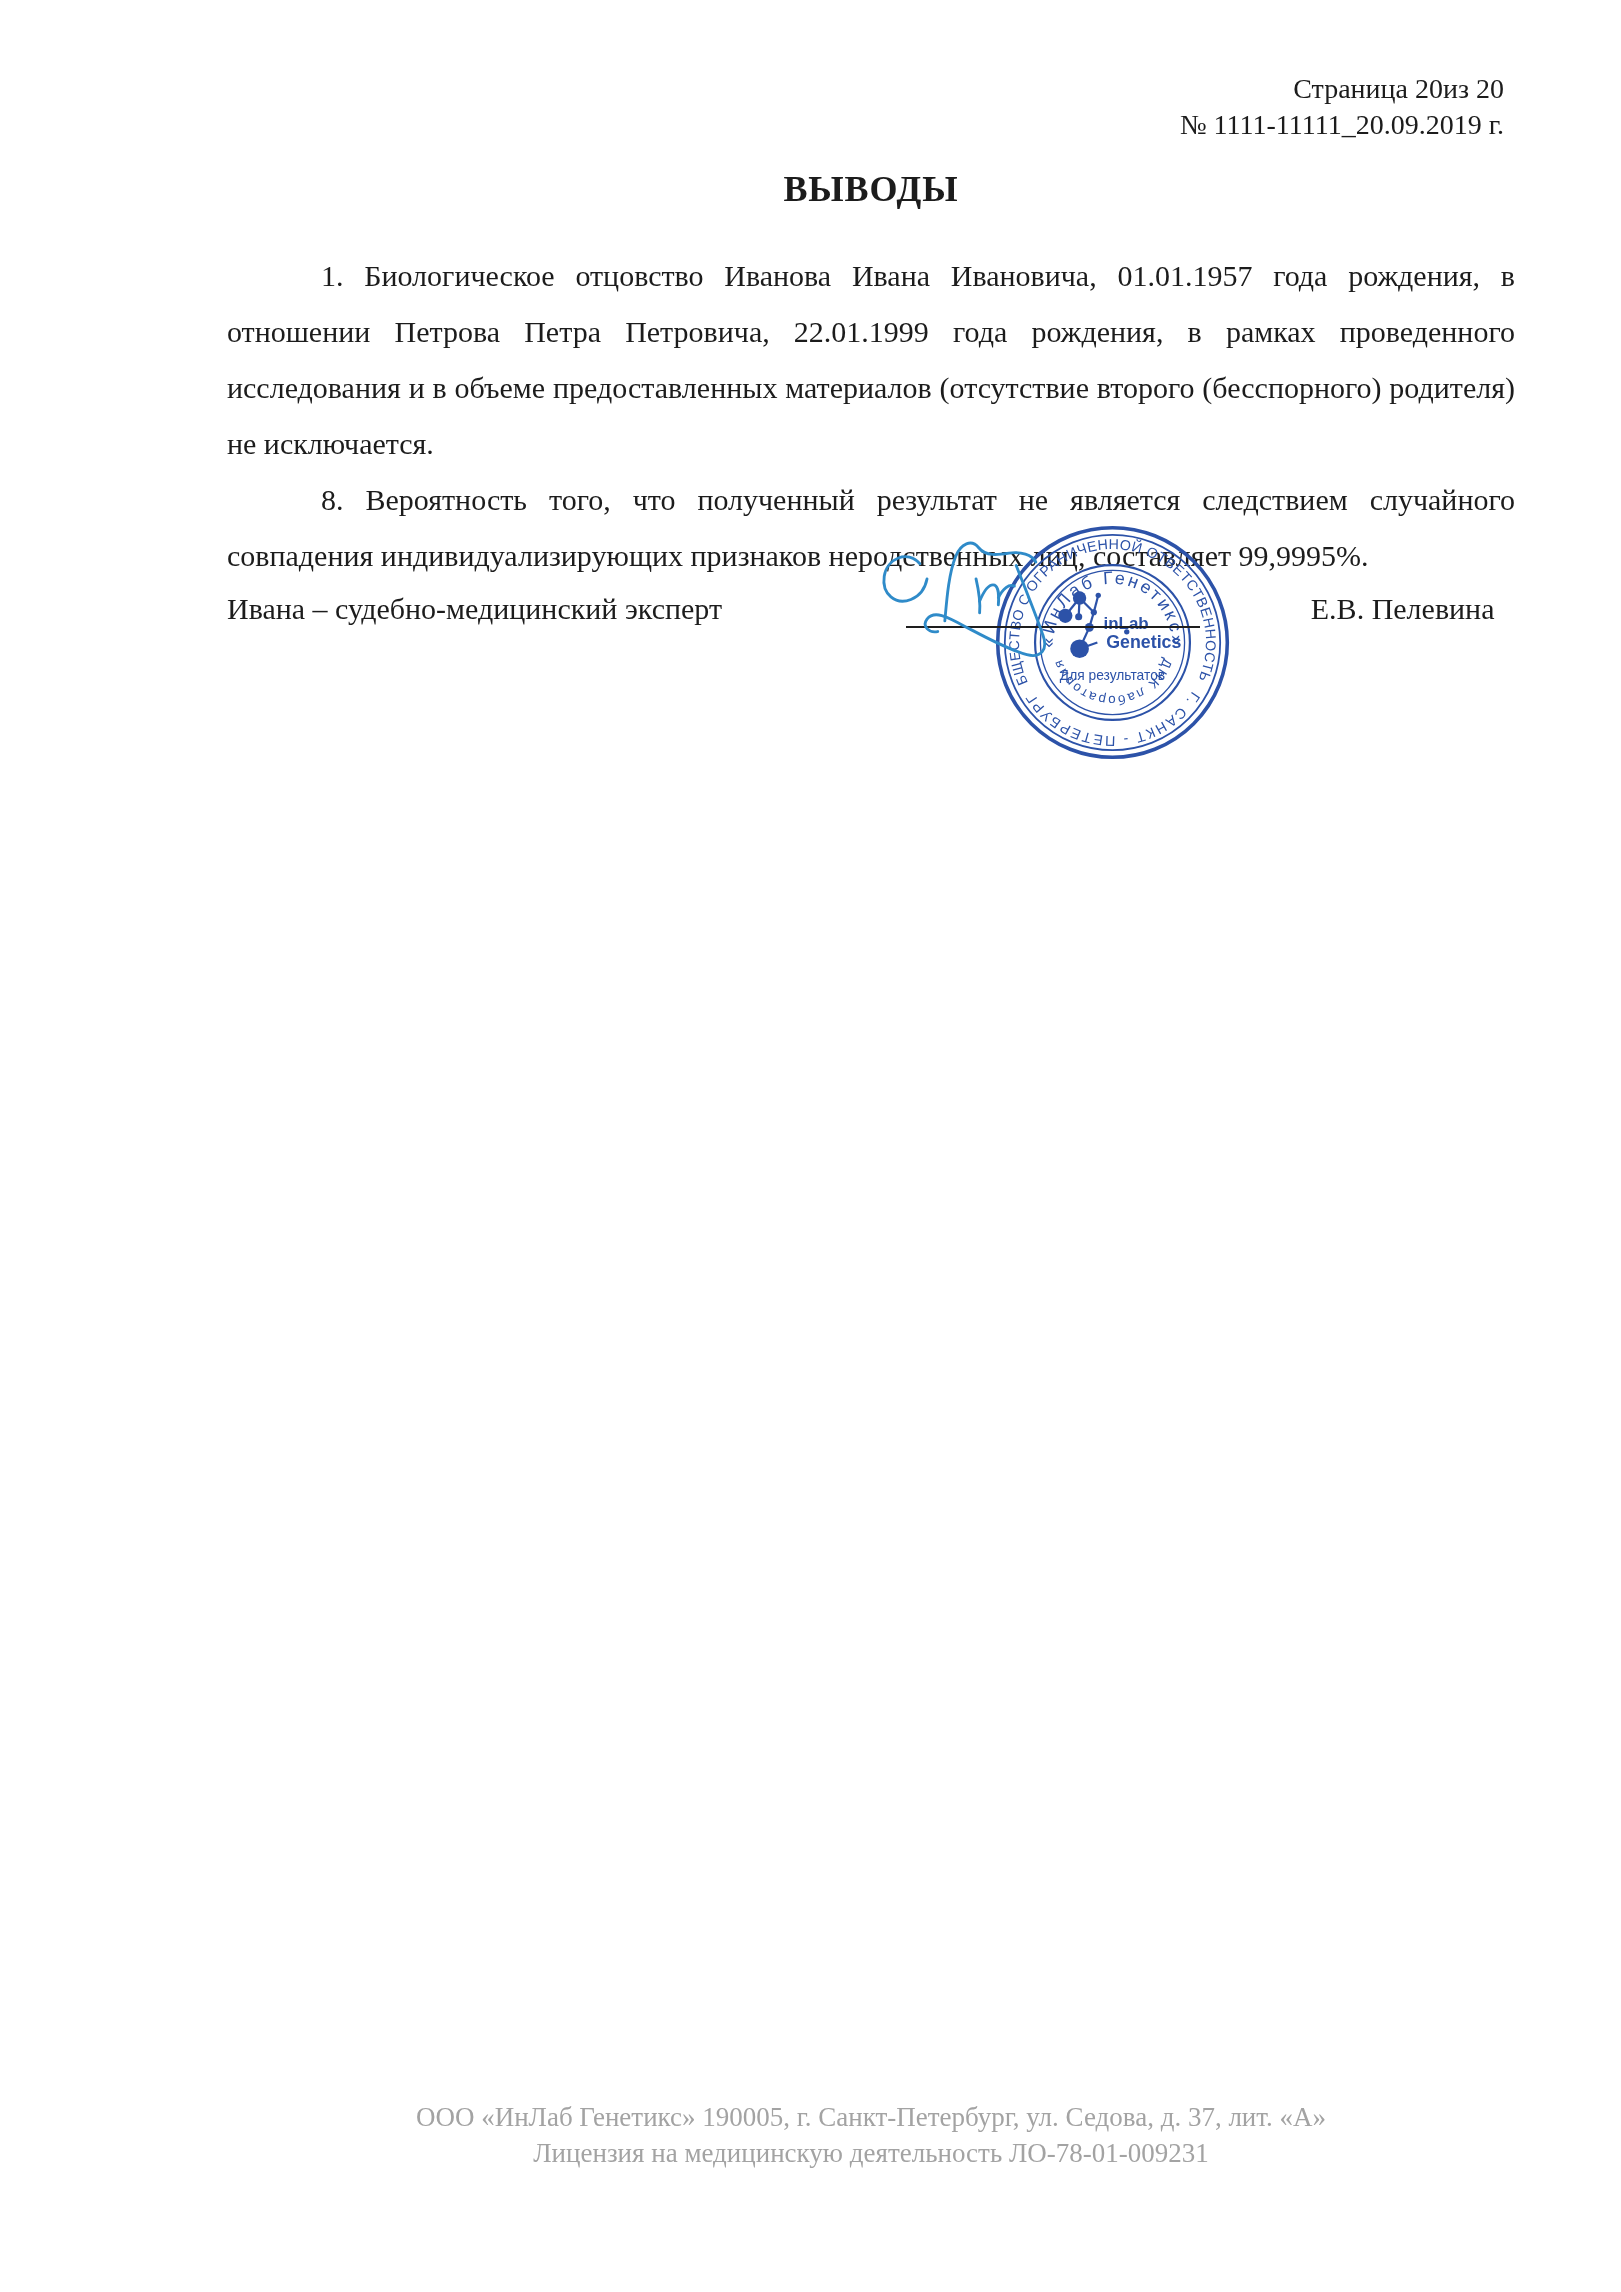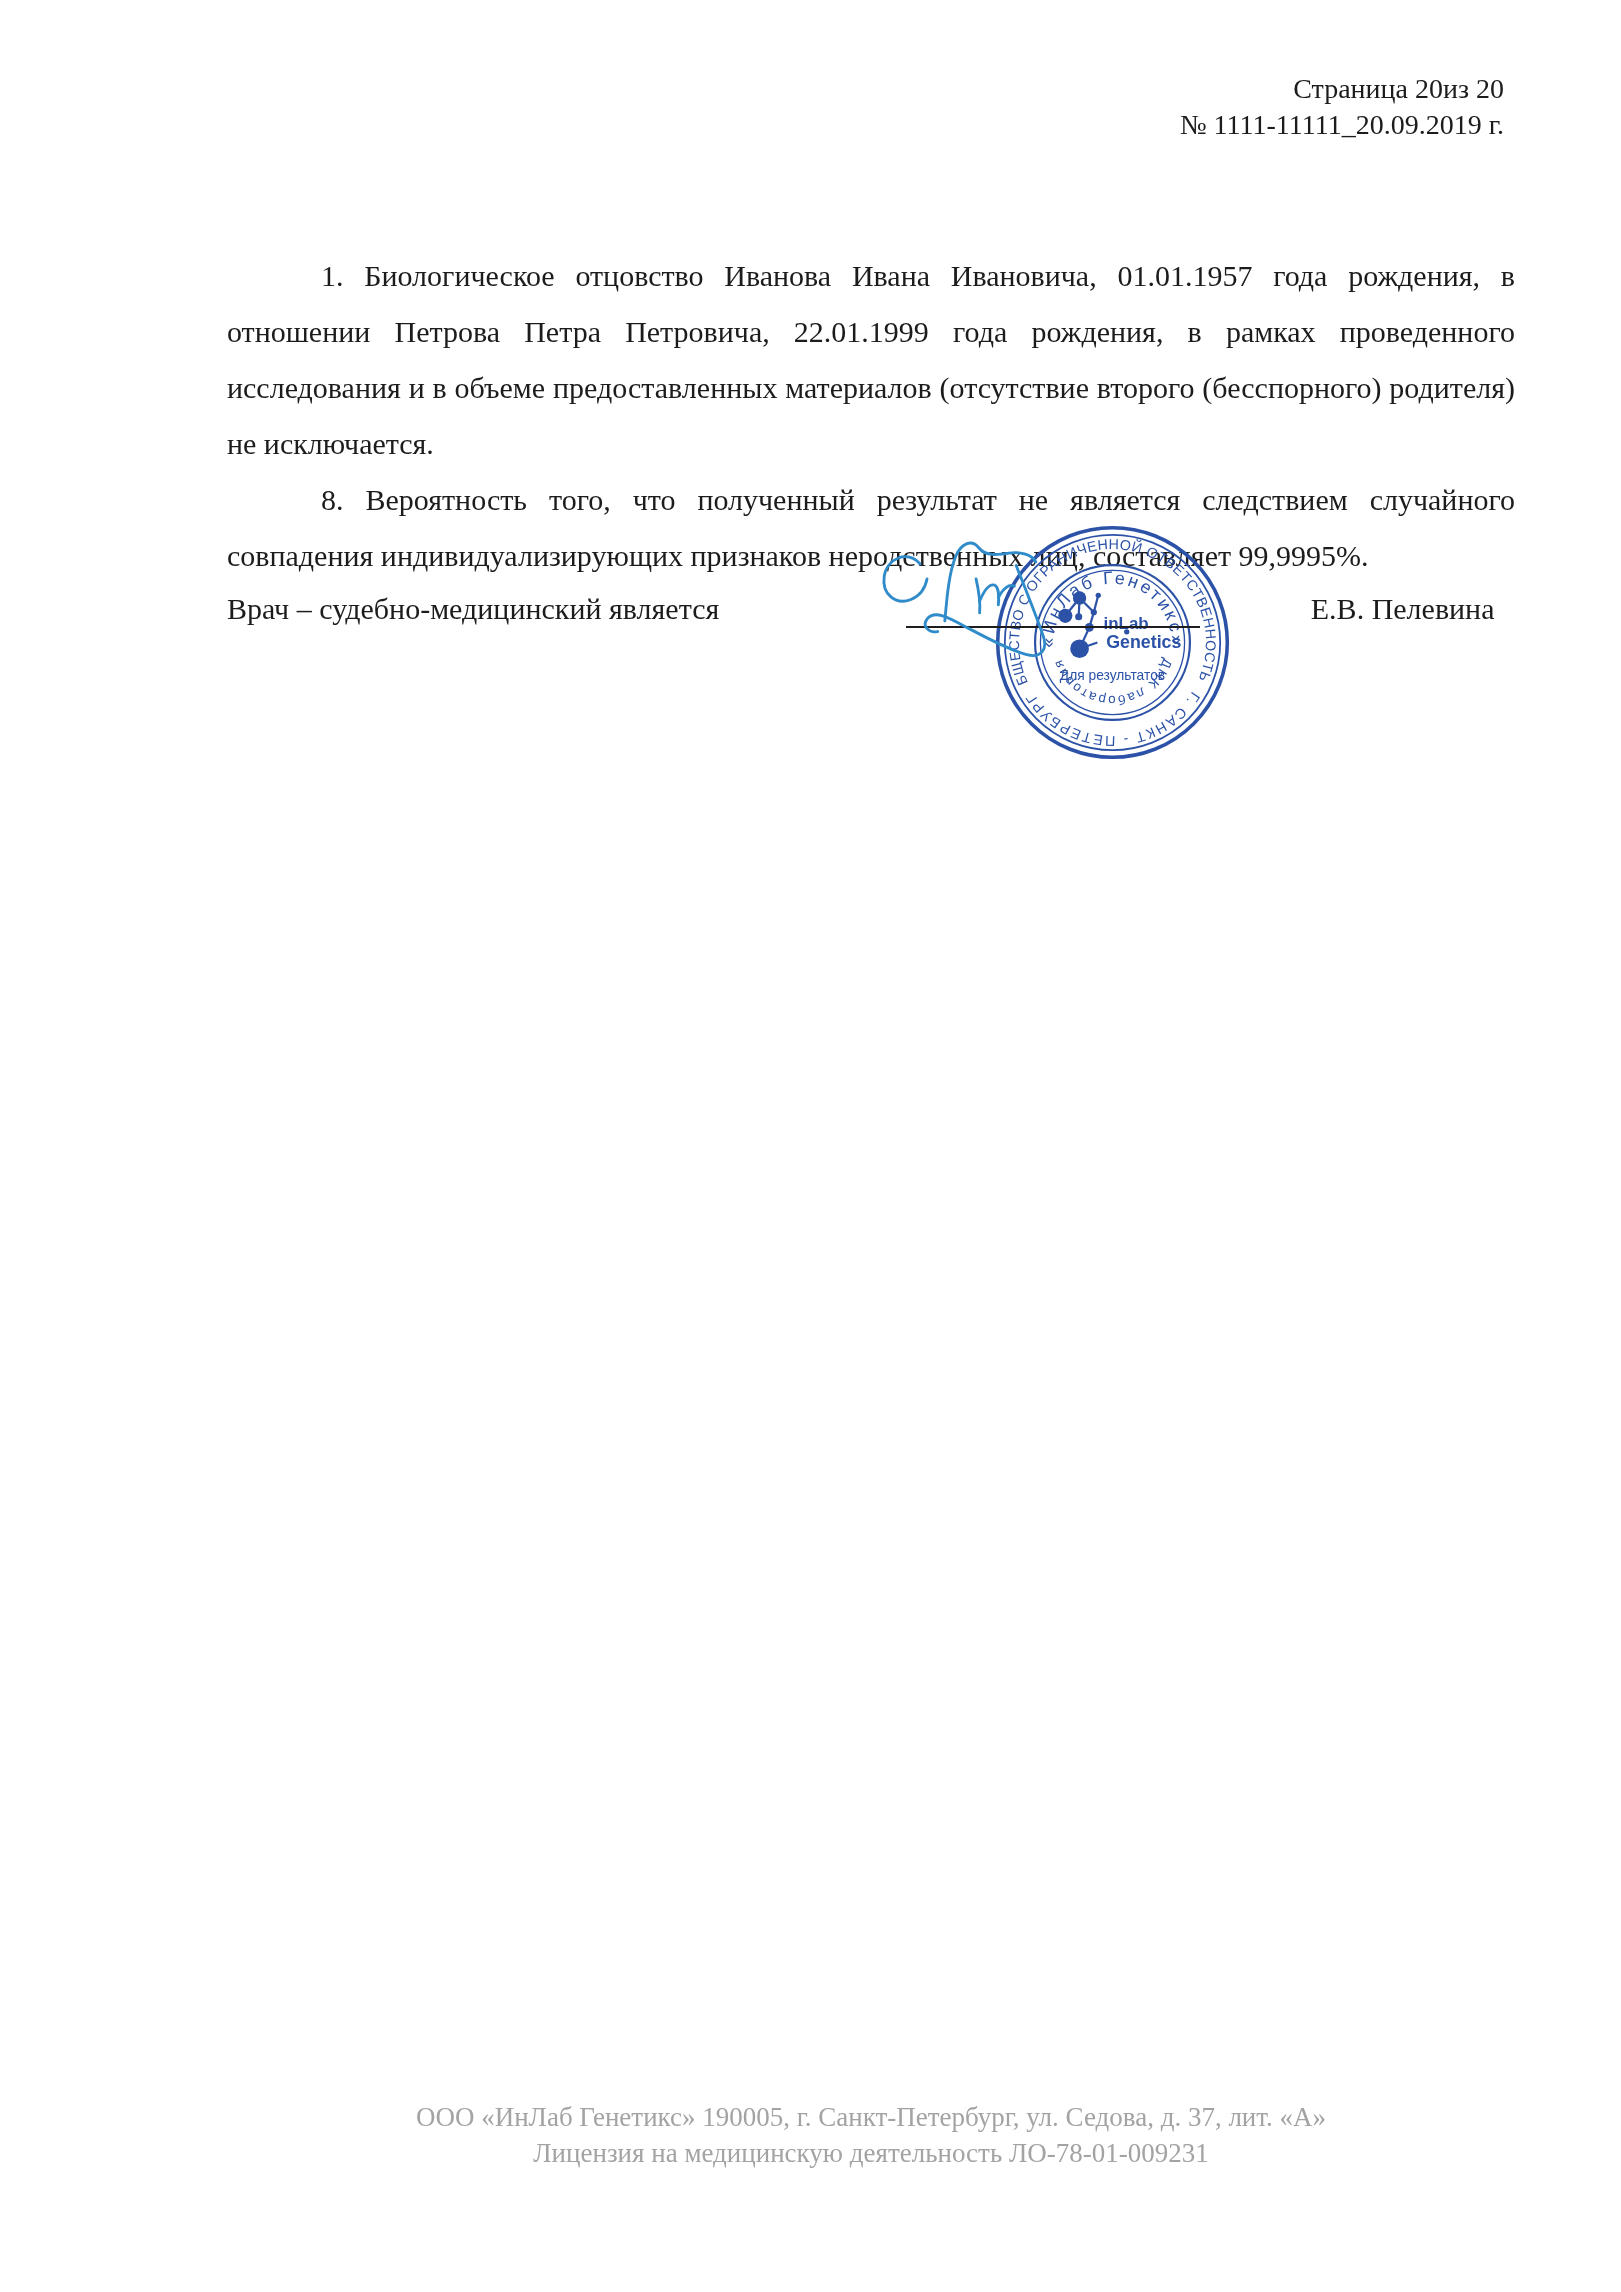--- a/index.html
+++ b/index.html
@@ -82,28 +82,29 @@
 </head>
 <body>
 
 <div class="page">
 
   <div class="header">
     <div>Страница 20из 20</div>
     <div>№ 1111-11111_20.09.2019 г.</div>
   </div>
 
+  <div class="doc-title">ВЫВОДЫ</div>
 
   <div class="body-text">
     <p>1. Биологическое отцовство Иванова Ивана Ивановича, 01.01.1957 года рождения, в отношении Петрова Петра Петровича, 22.01.1999 года рождения, в рамках проведенного исследования и в объеме предоставленных материалов (отсутствие второго (бесспорного) родителя) не исключается.</p>
     <p>8. Вероятность того, что полученный результат не является следствием случайного совпадения индивидуализирующих признаков неродственных лиц, составляет 99,9995%.</p>
   </div>
 
   <div class="sig-row">
-    <span class="sig-role">Врач – судебно-медицинский является</span>
+    <span class="sig-role">Ивана – судебно-медицинский эксперт</span>
     <span class="sig-name">Е.В. Пелевина</span>
   </div>
 
   <div class="sig-line"></div>
 
   <svg class="stamp-svg" width="267" height="267" viewBox="0 0 300 300">
     <defs>
       <path id="arcOuterTop" d="M 54.8 194.4 A 105 105 0 1 1 245.2 194.4" fill="none"></path>
       <path id="arcOuterBottom" d="M 245.2 194.4 A 105 105 0 0 1 54.8 194.4" fill="none"></path>
       <path id="arcInnerTop" d="M 88 172.6 A 66 66 0 1 1 212 172.6" fill="none"></path>

